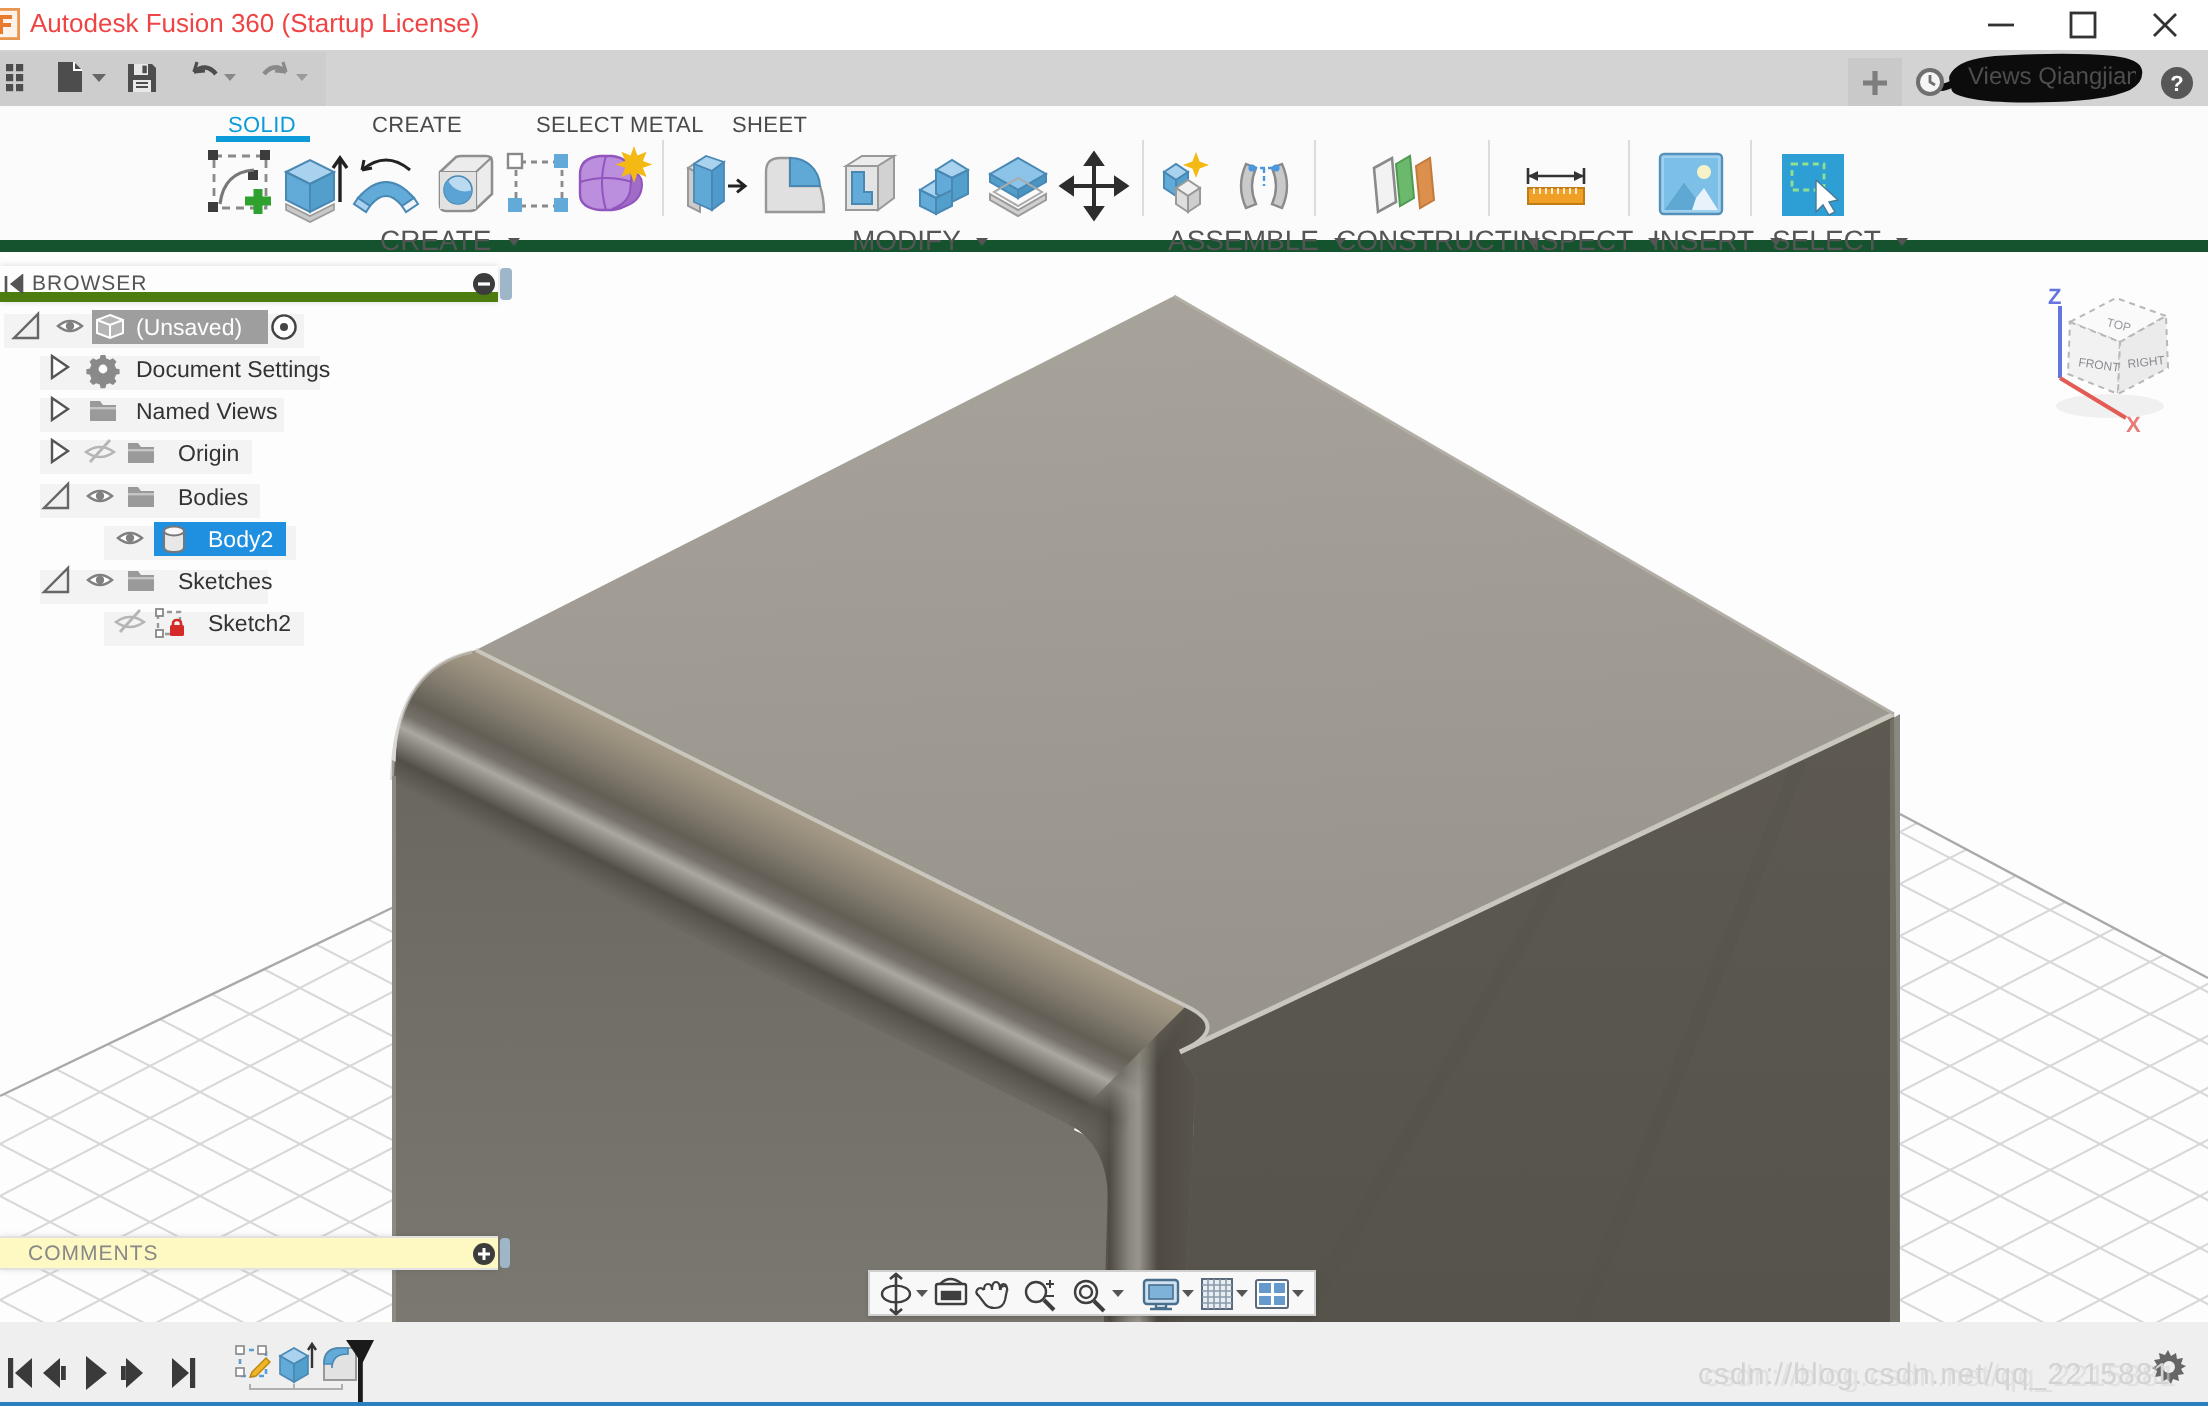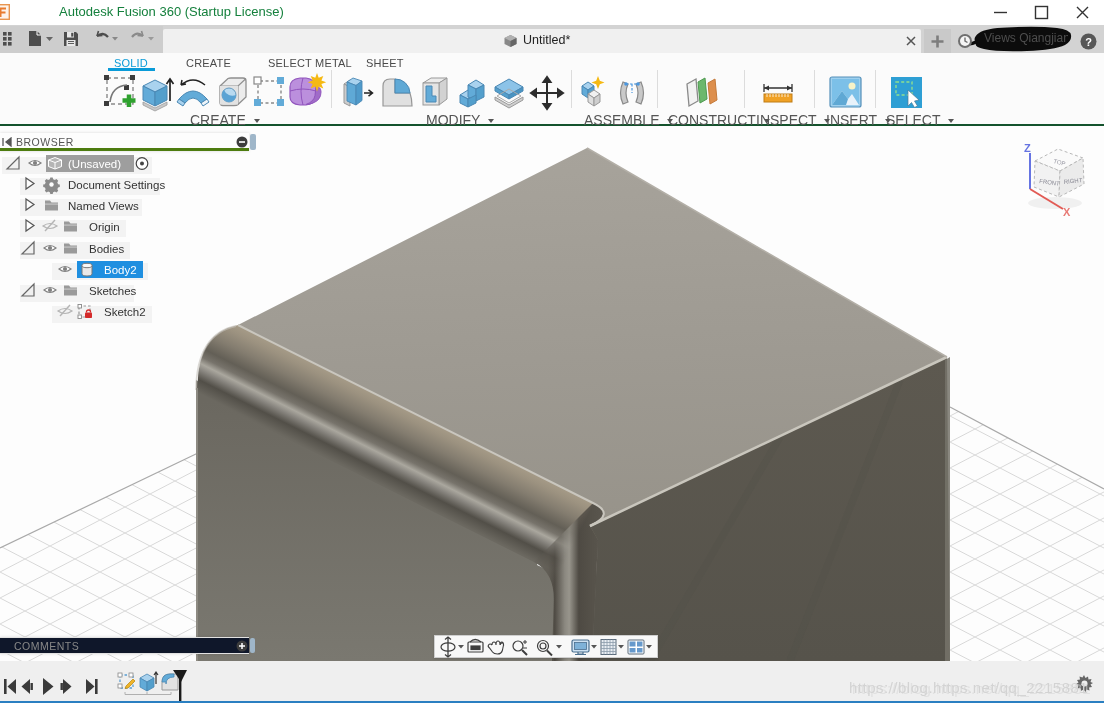--- a/index.html
+++ b/index.html
@@ -1,38 +1,38 @@
 <!DOCTYPE html>
 <html><head>
 <meta charset="utf-8">
 <style>
 * { margin:0; padding:0; box-sizing:border-box; }
 html,body { width:1104px; height:707px; overflow:hidden; font-family:"Liberation Sans",sans-serif; background:#fff; }
 .abs { position:absolute; }
 #stage { position:relative; width:1104px; height:707px; }
 
 #titlebar { position:absolute; left:0; top:0; width:1104px; height:25px; background:#ffffff; }
-#titletext { position:absolute; left:15px; top:4px; font-size:13px; color:#15803d;margin-left:44px; }
+#titletext { position:absolute; left:15px; top:4px; font-size:13px; color:#ef4444; }
 
 #appbar { position:absolute; left:0; top:25px; width:1104px; height:28px; background:#d3d3d3; }
 #apptab { position:absolute; left:163px; top:29px; width:758px; height:24px; background:#f0f0f0; border-radius:2px 2px 0 0; }
 
-#ribbon { position:absolute; left:0; top:53px; width:1104px; height:73px; background:#fbfbfb; border-bottom:2px solid #14532d; }
+#ribbon { position:absolute; left:0; top:53px; width:1104px; height:73px; background:#fbfbfb; border-bottom:6px solid #14532d; }
 .rtab { position:absolute; top:4px; font-size:11px; color:#4a4a4a; letter-spacing:0.2px; }
 .glabel { position:absolute; top:59px; font-size:14px; color:#555; white-space:nowrap; }
 .gsep { position:absolute; top:17px; width:1px; height:38px; background:#dcdcdc; }
 .dn { display:inline-block; width:0; height:0; border-left:3.5px solid transparent; border-right:3.5px solid transparent; border-top:4px solid #555; margin-left:4px; vertical-align:2px; }
 
 #viewport { position:absolute; left:0; top:126px; width:1104px; height:535px; background:#fdfdfd; }
 
 #browser { position:absolute; left:0; top:133px; width:260px; }
-#bheader { position:absolute; left:0; top:0; width:249px; height:18px; background:#fdfdfd; border-bottom:3px solid #4d7c0f; box-shadow:0 0 3px rgba(0,0,0,0.15);}
+#bheader { position:absolute; left:0; top:0; width:249px; height:18px; background:#fdfdfd; border-bottom:5px solid #4d7c0f; box-shadow:0 0 3px rgba(0,0,0,0.15);}
 .rowbg { position:absolute; height:17px; background:rgba(242,242,242,0.92); }
 
-#comments { position:absolute; left:0; top:637px; width:249px; height:17px; background:#0f172a; border-top:1px solid #e2e2e2; border-bottom:1px solid #e2e2e2; box-shadow:0 0 3px rgba(0,0,0,0.12); }
+#comments { position:absolute; left:0; top:618px; width:249px; height:17px; background:#fef9c3; border-top:1px solid #e2e2e2; border-bottom:1px solid #e2e2e2; box-shadow:0 0 3px rgba(0,0,0,0.12); }
 
 #navbar { position:absolute; left:434px; top:635px; width:224px; height:23px; background:#f8f8f8; border:1px solid #cfcfcf; box-shadow:0 1px 2px rgba(0,0,0,0.15); }
 
 #bottombar { position:absolute; left:0; top:661px; width:1104px; height:46px; background:#efefef; }
 #blueline { position:absolute; left:0; top:701px; width:1104px; height:2px; background:#2a7fc1; }
 #watermark { position:absolute; left:849px; top:679px; font-size:15px; color:#d3d3d3; letter-spacing:0.5px; text-shadow:3px 1px 0 rgba(214,214,214,0.55); }
 </style>
 </head>
 <body>
 <div id="stage">
@@ -170,31 +170,20 @@
     <svg class="abs" style="left:957px;top:8px" width="16" height="16" viewBox="0 0 16 16">
         <circle cx="8" cy="8" r="7" fill="#6f6f6f"></circle>
         <circle cx="8" cy="8" r="5" fill="#f5f5f5"></circle>
         <path d="M8,4.5 L8,8 L10.5,9.5" stroke="#6f6f6f" stroke-width="1.4" fill="none"></path>
       </svg>
     <svg class="abs" style="left:1080px;top:8px" width="17" height="17" viewBox="0 0 17 17">
         <circle cx="8.5" cy="8.5" r="8" fill="#575757"></circle>
         <text x="8.5" y="12.5" font-size="11" font-weight="bold" fill="#fff" text-anchor="middle" font-family="Liberation Sans">?</text>
       </svg>
   </div>
-  <div id="apptab">
-    <svg class="abs" style="left:340px;top:5px" width="15" height="14" viewBox="0 0 15 14">
-        <polygon points="7.5,1 13.5,4 13.5,10 7.5,13 1.5,10 1.5,4" fill="#888"></polygon>
-        <polygon points="7.5,1 13.5,4 7.5,7 1.5,4" fill="#b0b0b0"></polygon>
-        <polygon points="7.5,7 13.5,4 13.5,10 7.5,13" fill="#666"></polygon>
-      </svg>
-    <span class="abs" style="left:360px;top:4px;font-size:12.5px;color:#222">Untitled*</span>
-    <svg class="abs" style="left:742px;top:6px" width="12" height="12" viewBox="0 0 12 12">
-        <path d="M2,2 L10,10 M10,2 L2,10" stroke="#555" stroke-width="1.5"></path>
-      </svg>
-  </div>
   <div class="abs" style="left:924px;top:29px;width:27px;height:24px;background:#c9c9c9">
     <svg class="abs" style="left:6px;top:5px" width="15" height="15" viewBox="0 0 15 15">
         <path d="M7.5,1.5 L7.5,13.5 M1.5,7.5 L13.5,7.5" stroke="#7d7d7d" stroke-width="2.6"></path>
       </svg>
   </div>
   <div id="ribbon">
     <span class="rtab" style="left:114px;color:#0a9bd8">SOLID</span>
     <div class="abs" style="left:108px;top:15px;width:47px;height:3px;background:#0a9bd8"></div>
     <span class="rtab" style="left:186px">CREATE</span>
     <span class="rtab" style="left:268px">SELECT METAL</span>
@@ -548,14 +537,14 @@
       <path d="M173,7 L187,7 L181,19 Z" fill="#1a1a1a"></path>
       <rect x="179" y="14" width="2.4" height="24" fill="#1a1a1a"></rect>
     </svg>
     <svg class="abs" style="left:1074px;top:12px" width="20" height="20" viewBox="0 0 20 20">
       <path d="M10,2 L11.5,5 L14,3.5 L14.5,6.5 L17.5,6 L16.5,9 L19,10 L16.5,11.5 L18,14 L15,14.5 L15.5,17.5 L12.5,16.5 L11.5,19 L9.5,16.5 L7,18 L6.5,15 L3.5,15.5 L4.5,12.5 L2,11 L4.5,9.5 L3,7 L6,6.5 L5.5,3.5 L8.5,4.5 Z" fill="#666"></path>
       <circle cx="10.5" cy="10.5" r="3" fill="#efefef"></circle>
     </svg>
   </div>
   <div id="blueline"></div>
   <div class="abs" style="left:0;top:703px;width:1104px;height:4px;background:#ffffff"></div>
-  <div id="watermark">https://blog.https.net/qq_2215881</div>
+  <div id="watermark">csdn://blog.csdn.net/qq_2215881</div>
 </div>
 
 </body></html>

